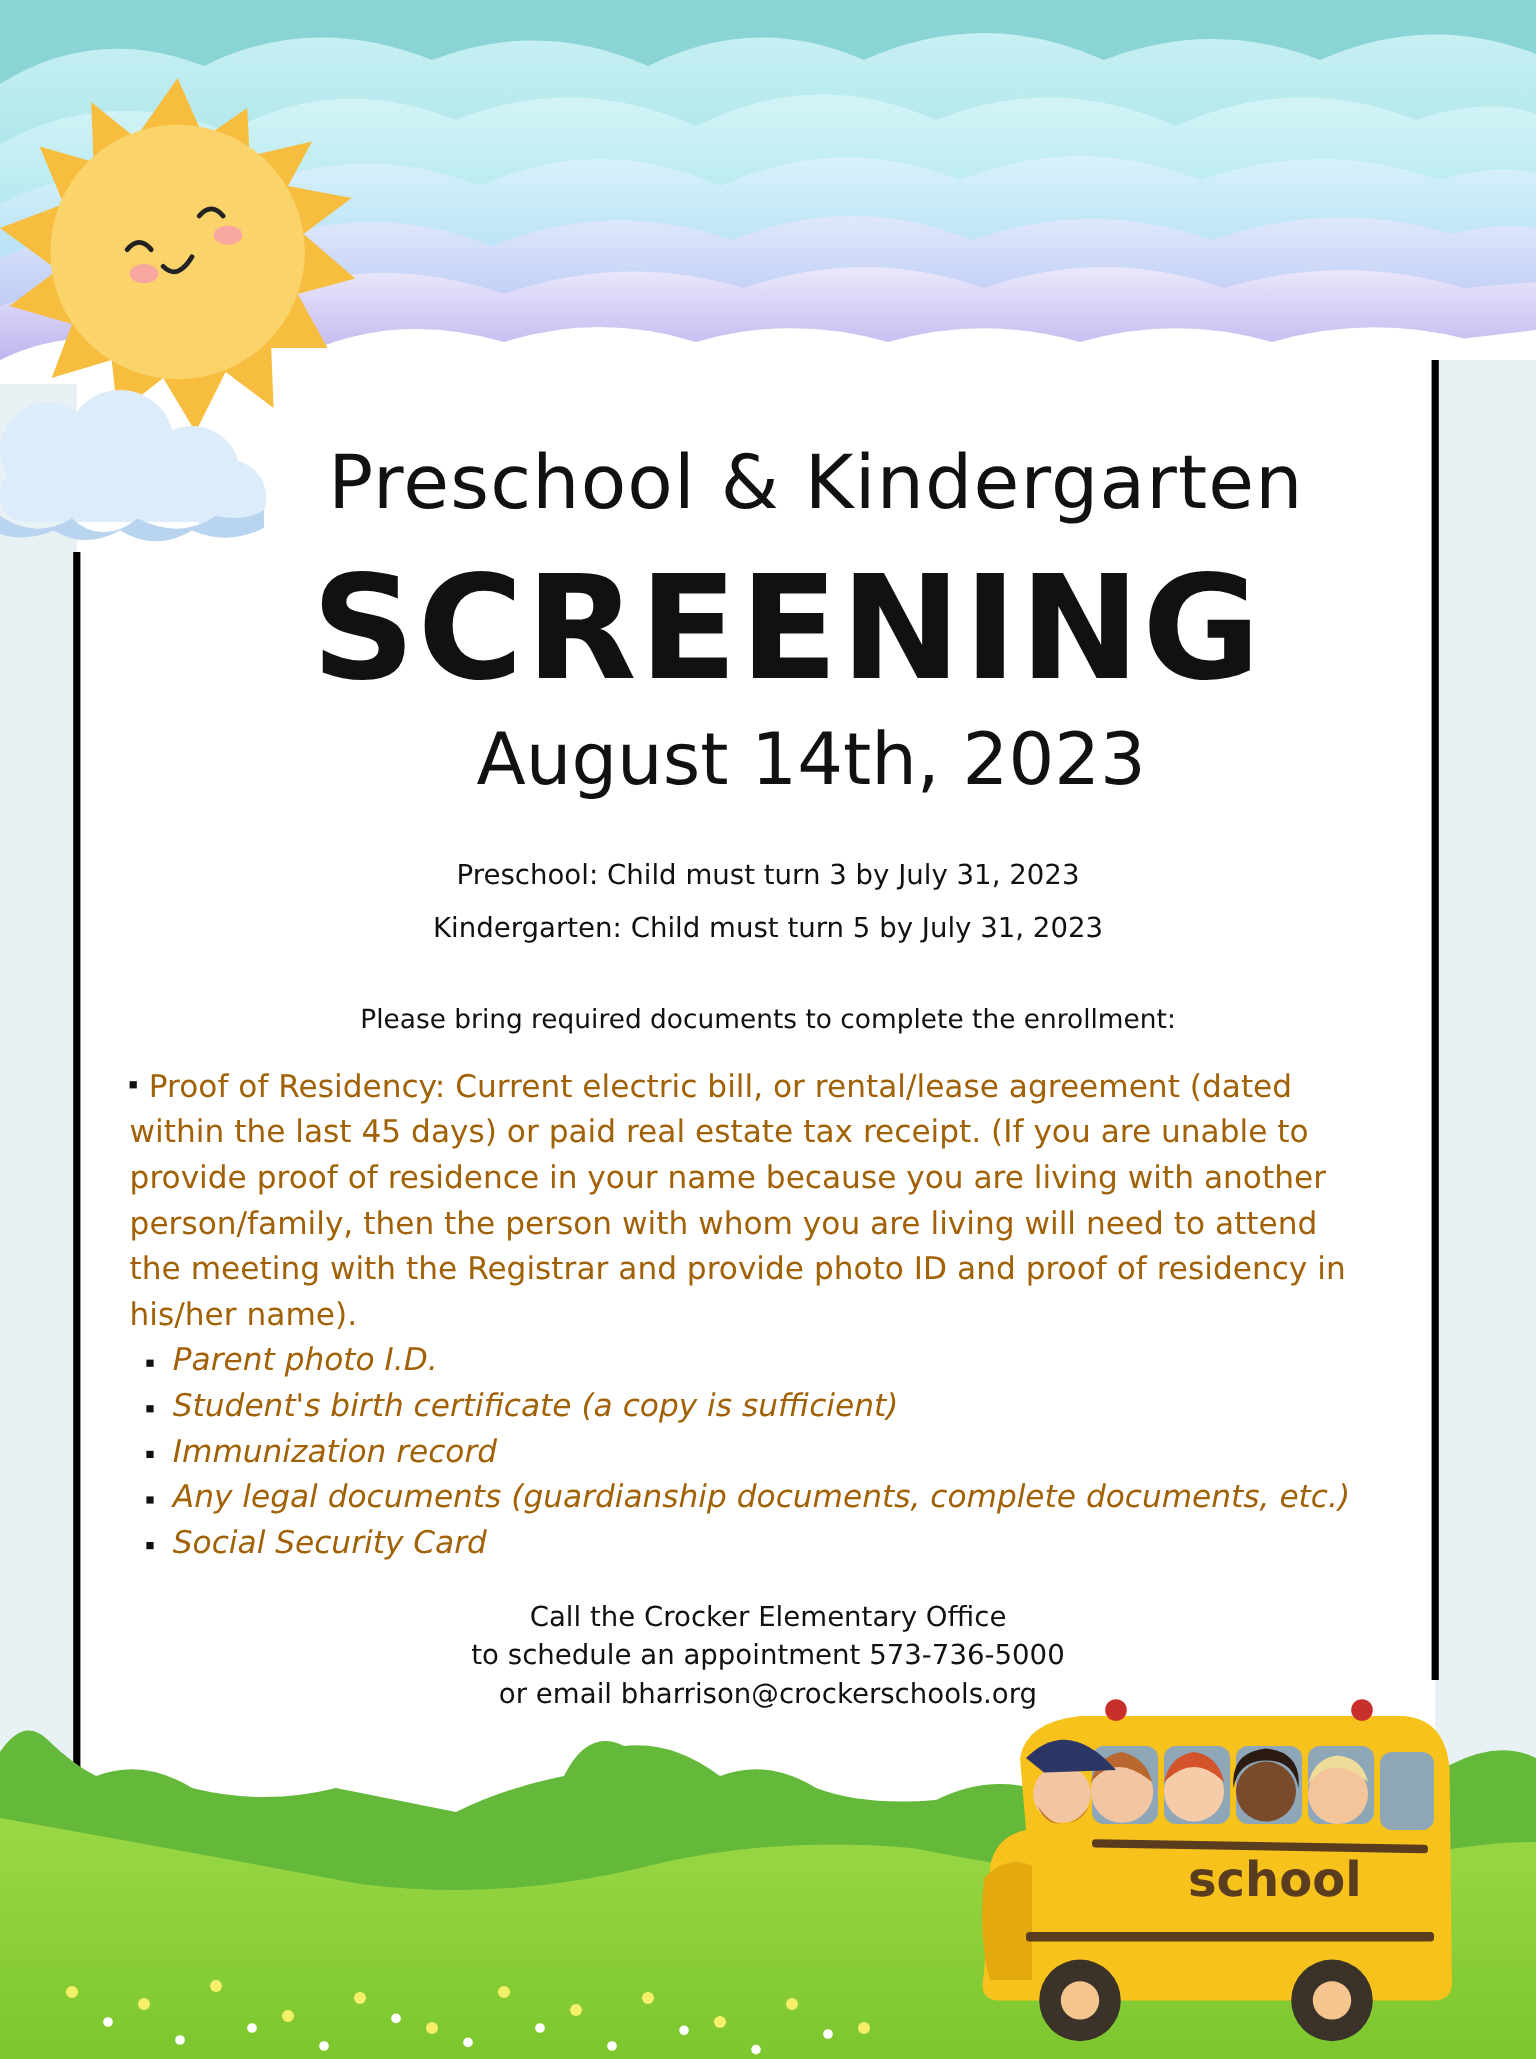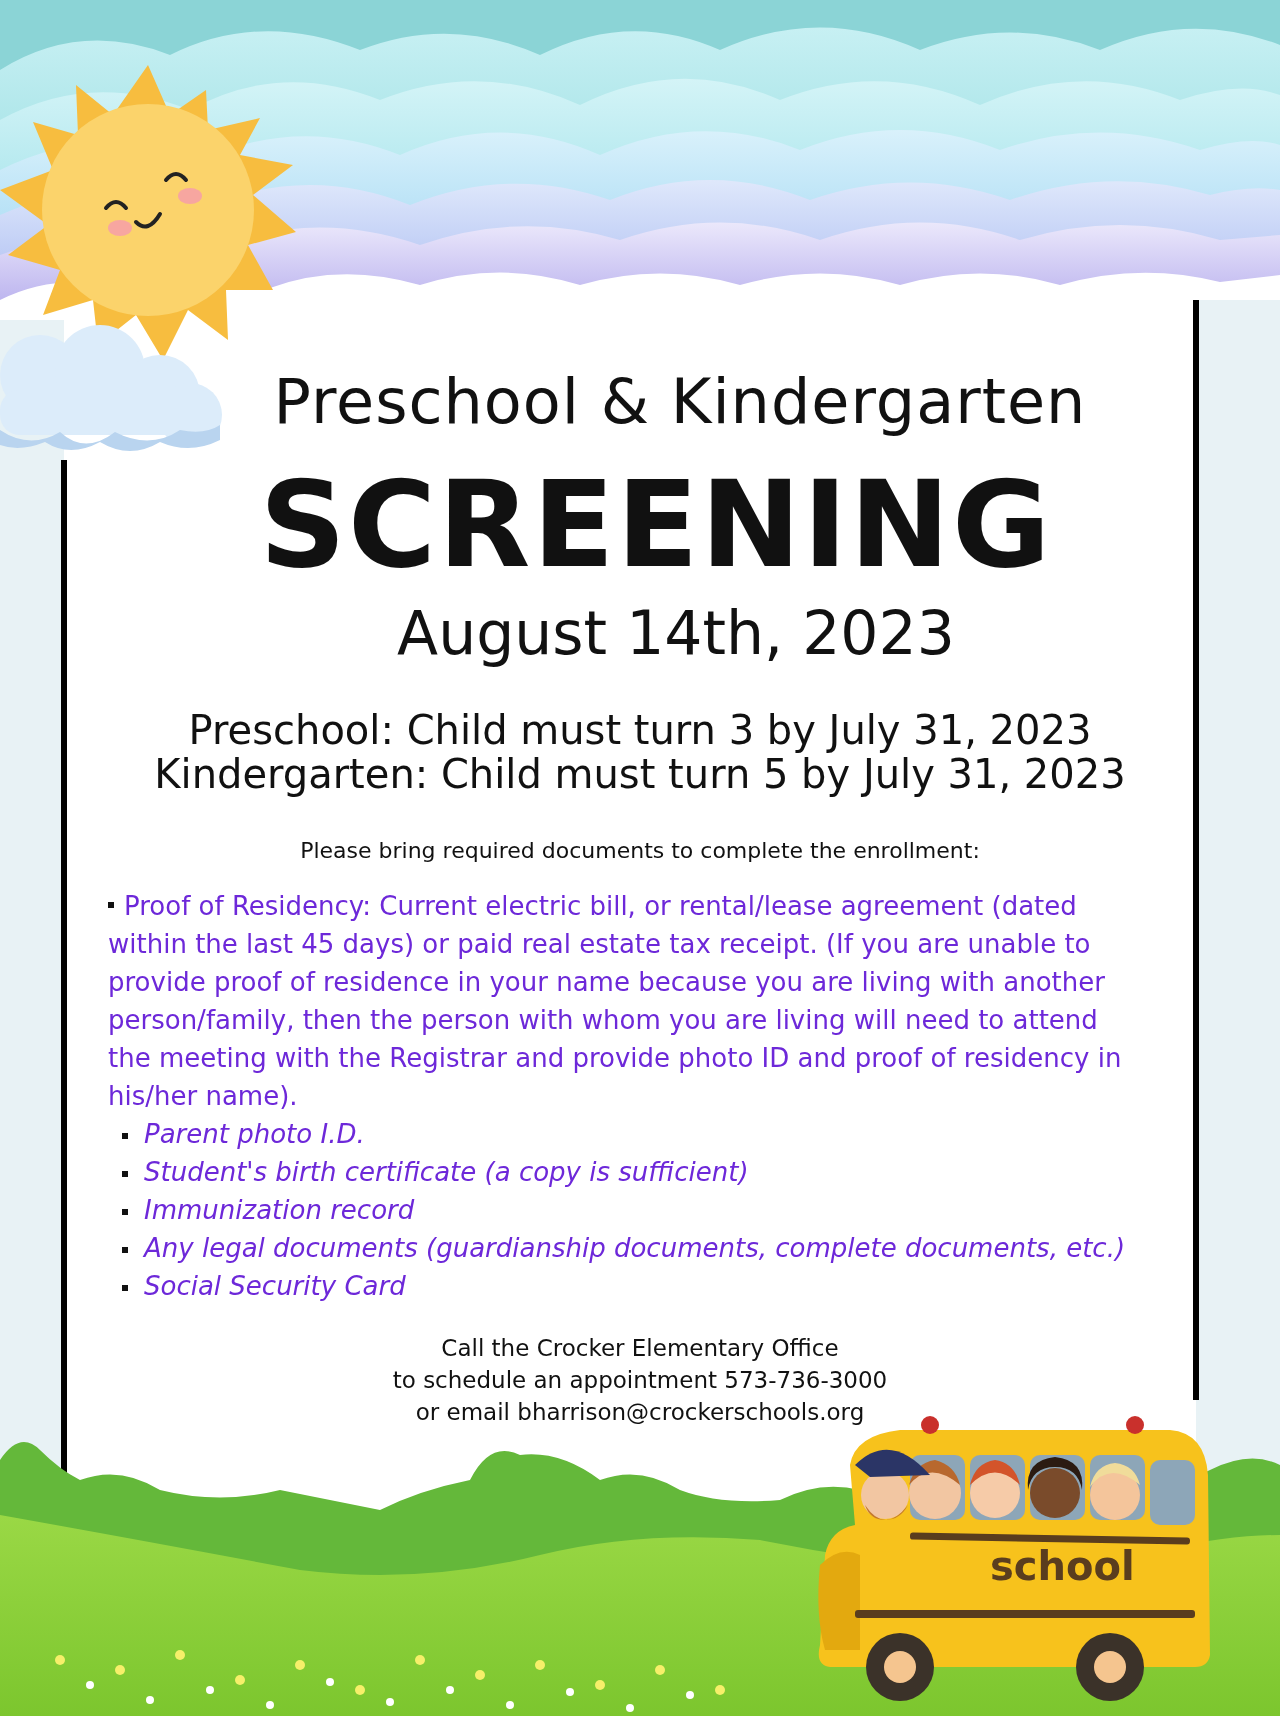--- a/index.html
+++ b/index.html
@@ -25,27 +25,27 @@
     
     .sun { position: absolute; left: 0; top: 60px; width: 300px; height: 300px; }
     .small-cloud { position: absolute; left: 0; top: 320px; width: 230px; height: 150px; }
     .title-line {
       position: absolute; left: 0; width: 1280px; text-align: center;
       font-family: "DejaVu Sans", sans-serif; color: #111;
     }
     .t1 { top: 365px; font-size: 62px; letter-spacing: 1px; padding-left: 40px; }
     .t2 { top: 455px; font-size: 120px; letter-spacing: 2px; font-weight: bold; padding-left: 16px; }
     .t3 { top: 598px; font-size: 60px; padding-left: 0; margin-left: 36px; }
-    .req { font-size: 40px; line-height: 44px; }
+    .req { font-size: 23px; line-height: 44px; }
     .r1 { top: 708px; }
     .r2 { top: 752px; }
     .bring { top: 838px; font-size: 22px; }
     .docs {
       position: absolute; left: 108px; top: 887px; width: 1030px;
-      font-size: 26px; line-height: 38px; color: #6d28d9;
+      font-size: 26px; line-height: 38px; color: #a16207;
     }
     .docs .first { text-indent: 0; }
     .docs ul { list-style: none; padding: 0; margin: 0 0 0 12px; font-style: italic; }
     .docs li { position: relative; padding-left: 24px; }
     .bullet { display: inline-block; width: 6px; height: 6px; background: #111; margin-right: 10px; vertical-align: middle; position: relative; top: -3px; }
     .docs li .bullet { position: absolute; left: 2px; top: 18px; margin: 0; }
     .contact {
       position: absolute; left: 0; width: 1280px; text-align: center;
       font-size: 23px; line-height: 32px; top: 1332px; padding-left: 0;
     }
@@ -134,21 +134,21 @@
     <li><span class="bullet"></span><span>Parent photo I.D.</span></li>
     <li><span class="bullet"></span><span>Student's birth certificate (a copy is sufficient)</span></li>
     <li><span class="bullet"></span><span>Immunization record</span></li>
     <li><span class="bullet"></span><span>Any legal documents (guardianship documents, complete documents, etc.)</span></li>
     <li><span class="bullet"></span><span>Social Security Card</span></li>
   </ul>
 </div>
 
 <div class="contact">
   <div>Call the Crocker Elementary Office</div>
-  <div>to schedule an appointment 573-736-3000</div>
+  <div>to schedule an appointment 573-736-5000</div>
   <div>or email bharrison@crockerschools.org</div>
 </div>
 
 <svg class="meadow" viewBox="0 0 1280 296">
   <defs>
     <linearGradient id="gr" x1="0" y1="0" x2="0" y2="1">
         <stop offset="0" stop-color="#9ad845"></stop>
         <stop offset="1" stop-color="#7cc62e"></stop>
       </linearGradient>
   </defs>

